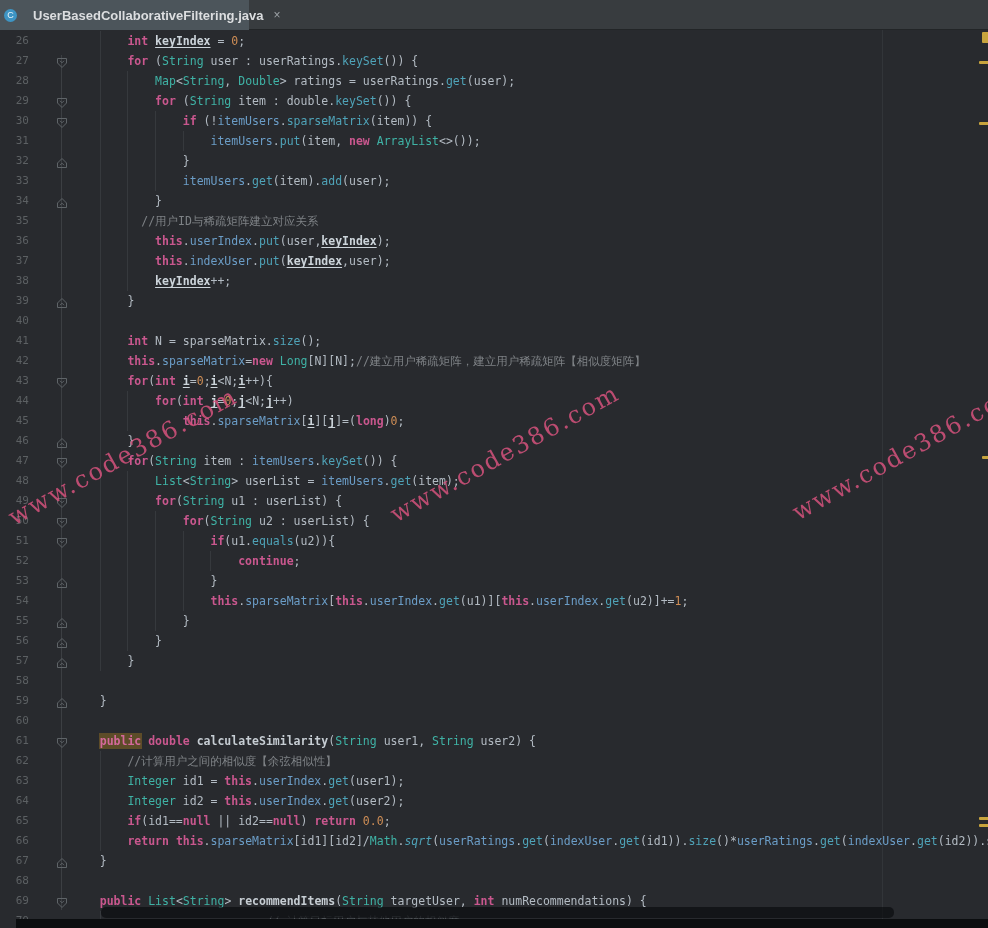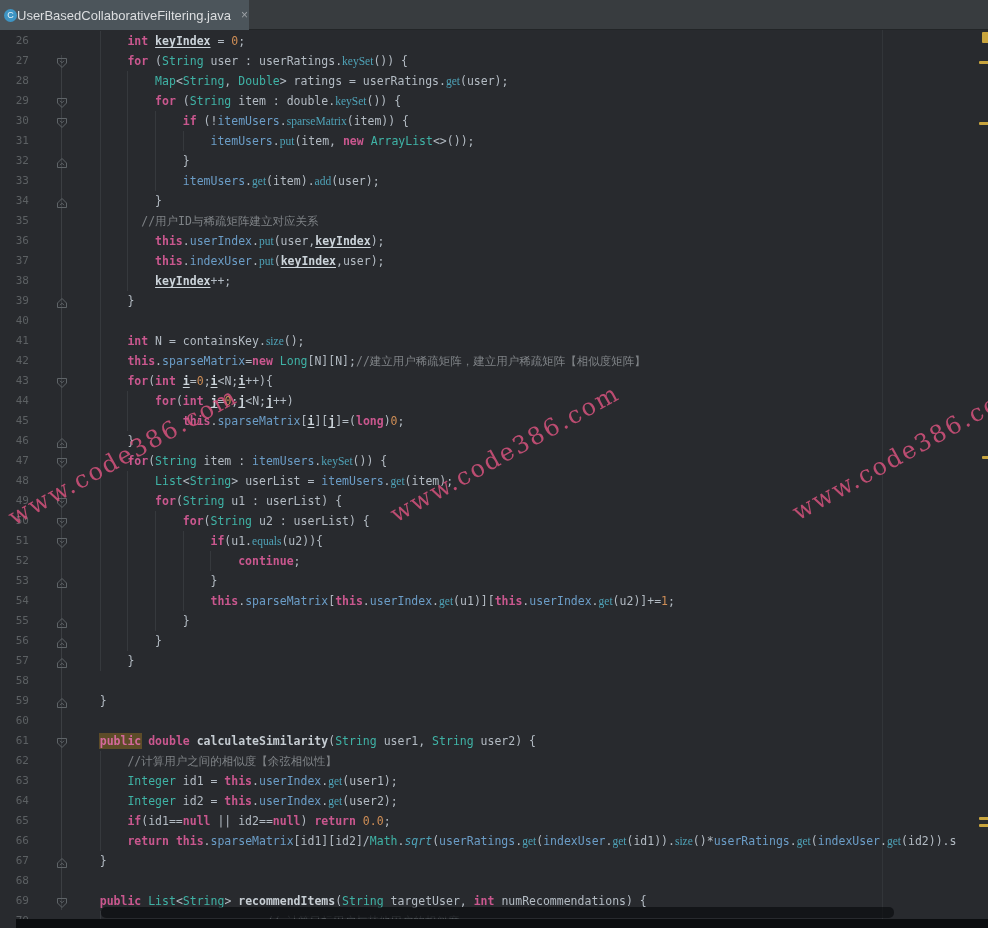--- a/index.html
+++ b/index.html
@@ -6,33 +6,33 @@
   #root{position:relative;width:988px;height:928px;overflow:hidden;background:#282a2e;
         font-family:"DejaVu Sans Mono", monospace;}
   
   #tabbar{position:absolute;left:0;top:0;width:988px;height:30px;background:#383c3f;
           border-bottom:1px solid #222527;box-sizing:border-box;}
   #tab{position:absolute;left:0;top:0;height:30px;width:249px;background:#4c555b;
        display:flex;align-items:center;font-family:"Liberation Sans",sans-serif;}
   #tab .classicon{width:13px;height:13px;border-radius:50%;background:#3e95c4;color:#e8f4fa;
        font-size:9px;line-height:13px;text-align:center;margin-left:4px;flex:0 0 13px;
        font-family:"Liberation Sans",sans-serif;}
-  #tab .title{color:#dcdee0;font-size:13px;margin-left:0;white-space:nowrap;}
+  #tab .title{color:#dcdee0;font-size:13px;margin-left:16px;white-space:nowrap;font-weight:bold;}
   #tab .close{color:#9da2a6;font-size:12px;margin-left:10px;cursor:pointer;}
   
   #editor{position:absolute;left:16px;top:30px;width:988px;height:764px;}
   .line{position:absolute;left:0;height:20px;line-height:20px;white-space:pre;font-size:11.5px;}
   .lnum{position:absolute;left:-2px;width:15px;text-align:right;color:#5c6063;font-size:11px;}
   .fold{position:absolute;left:40px;top:4px;width:12px;height:12px;}
   .code{position:absolute;left:56px;top:0;}
   .kw{color:#c9578e;font-weight:bold;}
   .kwh{color:#d4699b;font-weight:bold;background:#5d4c28;box-shadow:0 0 0 1px #5d4c28;}
   .ty{color:#3fb3a6;}
   .fd{color:#6b9dc7;}
-  .mc{color:#4fa3b8;font-family:Liberation Serif, serif;}
+  .mc{color:#4fa3b8;}
   .mi{color:#4fa3b8;font-style:italic;}
   .nu{color:#cf8e56;}
   .cm{color:#7e8286;}
   .cmdim{color:#595e62;}
   .pl{color:#b3bbc3;}
   .md{color:#c6cdd3;font-weight:bold;}
   .un{color:#ccd4da;text-decoration:underline;text-underline-offset:2px;font-weight:bold;}
   .guide{position:absolute;width:1px;background:#36393d;}
   #marginguide{position:absolute;left:866px;top:0;width:1px;height:889px;background:#323539;}
   #gutterline{position:absolute;left:45px;top:25px;width:1px;height:855px;background:#3c3f43;}
@@ -100,21 +100,21 @@
             </svg></span><span class="code">            <span class="pl">}</span></span></div>
         <div class="line" style="top: 181px;"><span class="lnum">35</span><span class="code">          <span class="cm">//用户ID与稀疏矩阵建立对应关系</span></span></div>
         <div class="line" style="top: 201px;"><span class="lnum">36</span><span class="code">            <span class="kw">this</span><span class="pl">.</span><span class="fd">userIndex</span><span class="pl">.</span><span class="mc">put</span><span class="pl">(user,</span><span class="un">keyIndex</span><span class="pl">);</span></span></div>
         <div class="line" style="top: 221px;"><span class="lnum">37</span><span class="code">            <span class="kw">this</span><span class="pl">.</span><span class="fd">indexUser</span><span class="pl">.</span><span class="mc">put</span><span class="pl">(</span><span class="un">keyIndex</span><span class="pl">,user);</span></span></div>
         <div class="line" style="top: 241px;"><span class="lnum">38</span><span class="code">            <span class="un">keyIndex</span><span class="pl">++;</span></span></div>
         <div class="line" style="top: 261px;"><span class="lnum">39</span><span class="fold"><svg width="12" height="12">
               <path d="M1.5 10.5 H10.5 V6 L6 1.5 L1.5 6 Z" fill="none" stroke="#5f6468" stroke-width="1"></path>
               <path d="M4 8.2 L6 6.2 L8 8.2" fill="none" stroke="#5f6468" stroke-width="1"></path>
             </svg></span><span class="code">        <span class="pl">}</span></span></div>
         <div class="line" style="top: 281px;"><span class="lnum">40</span><span class="code"></span></div>
-        <div class="line" style="top: 301px;"><span class="lnum">41</span><span class="code">        <span class="kw">int</span><span class="pl"> N = containsKey.</span><span class="mc">size</span><span class="pl">();</span></span></div>
+        <div class="line" style="top: 301px;"><span class="lnum">41</span><span class="code">        <span class="kw">int</span><span class="pl"> N = sparseMatrix.</span><span class="mc">size</span><span class="pl">();</span></span></div>
         <div class="line" style="top: 321px;"><span class="lnum">42</span><span class="code">        <span class="kw">this</span><span class="pl">.</span><span class="fd">sparseMatrix</span><span class="pl">=</span><span class="kw">new</span><span class="pl"> </span><span class="ty">Long</span><span class="pl">[N][N];</span><span class="cm">//建立用户稀疏矩阵，建立用户稀疏矩阵【相似度矩阵】</span></span></div>
         <div class="line" style="top: 341px;"><span class="lnum">43</span><span class="fold"><svg width="12" height="12">
               <path d="M1.5 1.5 H10.5 V6 L6 10.5 L1.5 6 Z" fill="none" stroke="#5f6468" stroke-width="1"></path>
               <path d="M4 3.8 L6 5.8 L8 3.8" fill="none" stroke="#5f6468" stroke-width="1"></path>
             </svg></span><span class="code">        <span class="kw">for</span><span class="pl">(</span><span class="kw">int</span><span class="pl"> </span><span class="un">i</span><span class="pl">=</span><span class="nu">0</span><span class="pl">;</span><span class="un">i</span><span class="pl">&lt;N;</span><span class="un">i</span><span class="pl">++){</span></span></div>
         <div class="line" style="top: 361px;"><span class="lnum">44</span><span class="code">            <span class="kw">for</span><span class="pl">(</span><span class="kw">int</span><span class="pl"> </span><span class="un">j</span><span class="pl">=</span><span class="nu">0</span><span class="pl">;</span><span class="un">j</span><span class="pl">&lt;N;</span><span class="un">j</span><span class="pl">++)</span></span></div>
         <div class="line" style="top: 381px;"><span class="lnum">45</span><span class="code">                <span class="kw">this</span><span class="pl">.</span><span class="fd">sparseMatrix</span><span class="pl">[</span><span class="un">i</span><span class="pl">][</span><span class="un">j</span><span class="pl">]=(</span><span class="kw">long</span><span class="pl">)</span><span class="nu">0</span><span class="pl">;</span></span></div>
         <div class="line" style="top: 401px;"><span class="lnum">46</span><span class="fold"><svg width="12" height="12">
               <path d="M1.5 10.5 H10.5 V6 L6 1.5 L1.5 6 Z" fill="none" stroke="#5f6468" stroke-width="1"></path>
               <path d="M4 8.2 L6 6.2 L8 8.2" fill="none" stroke="#5f6468" stroke-width="1"></path>

